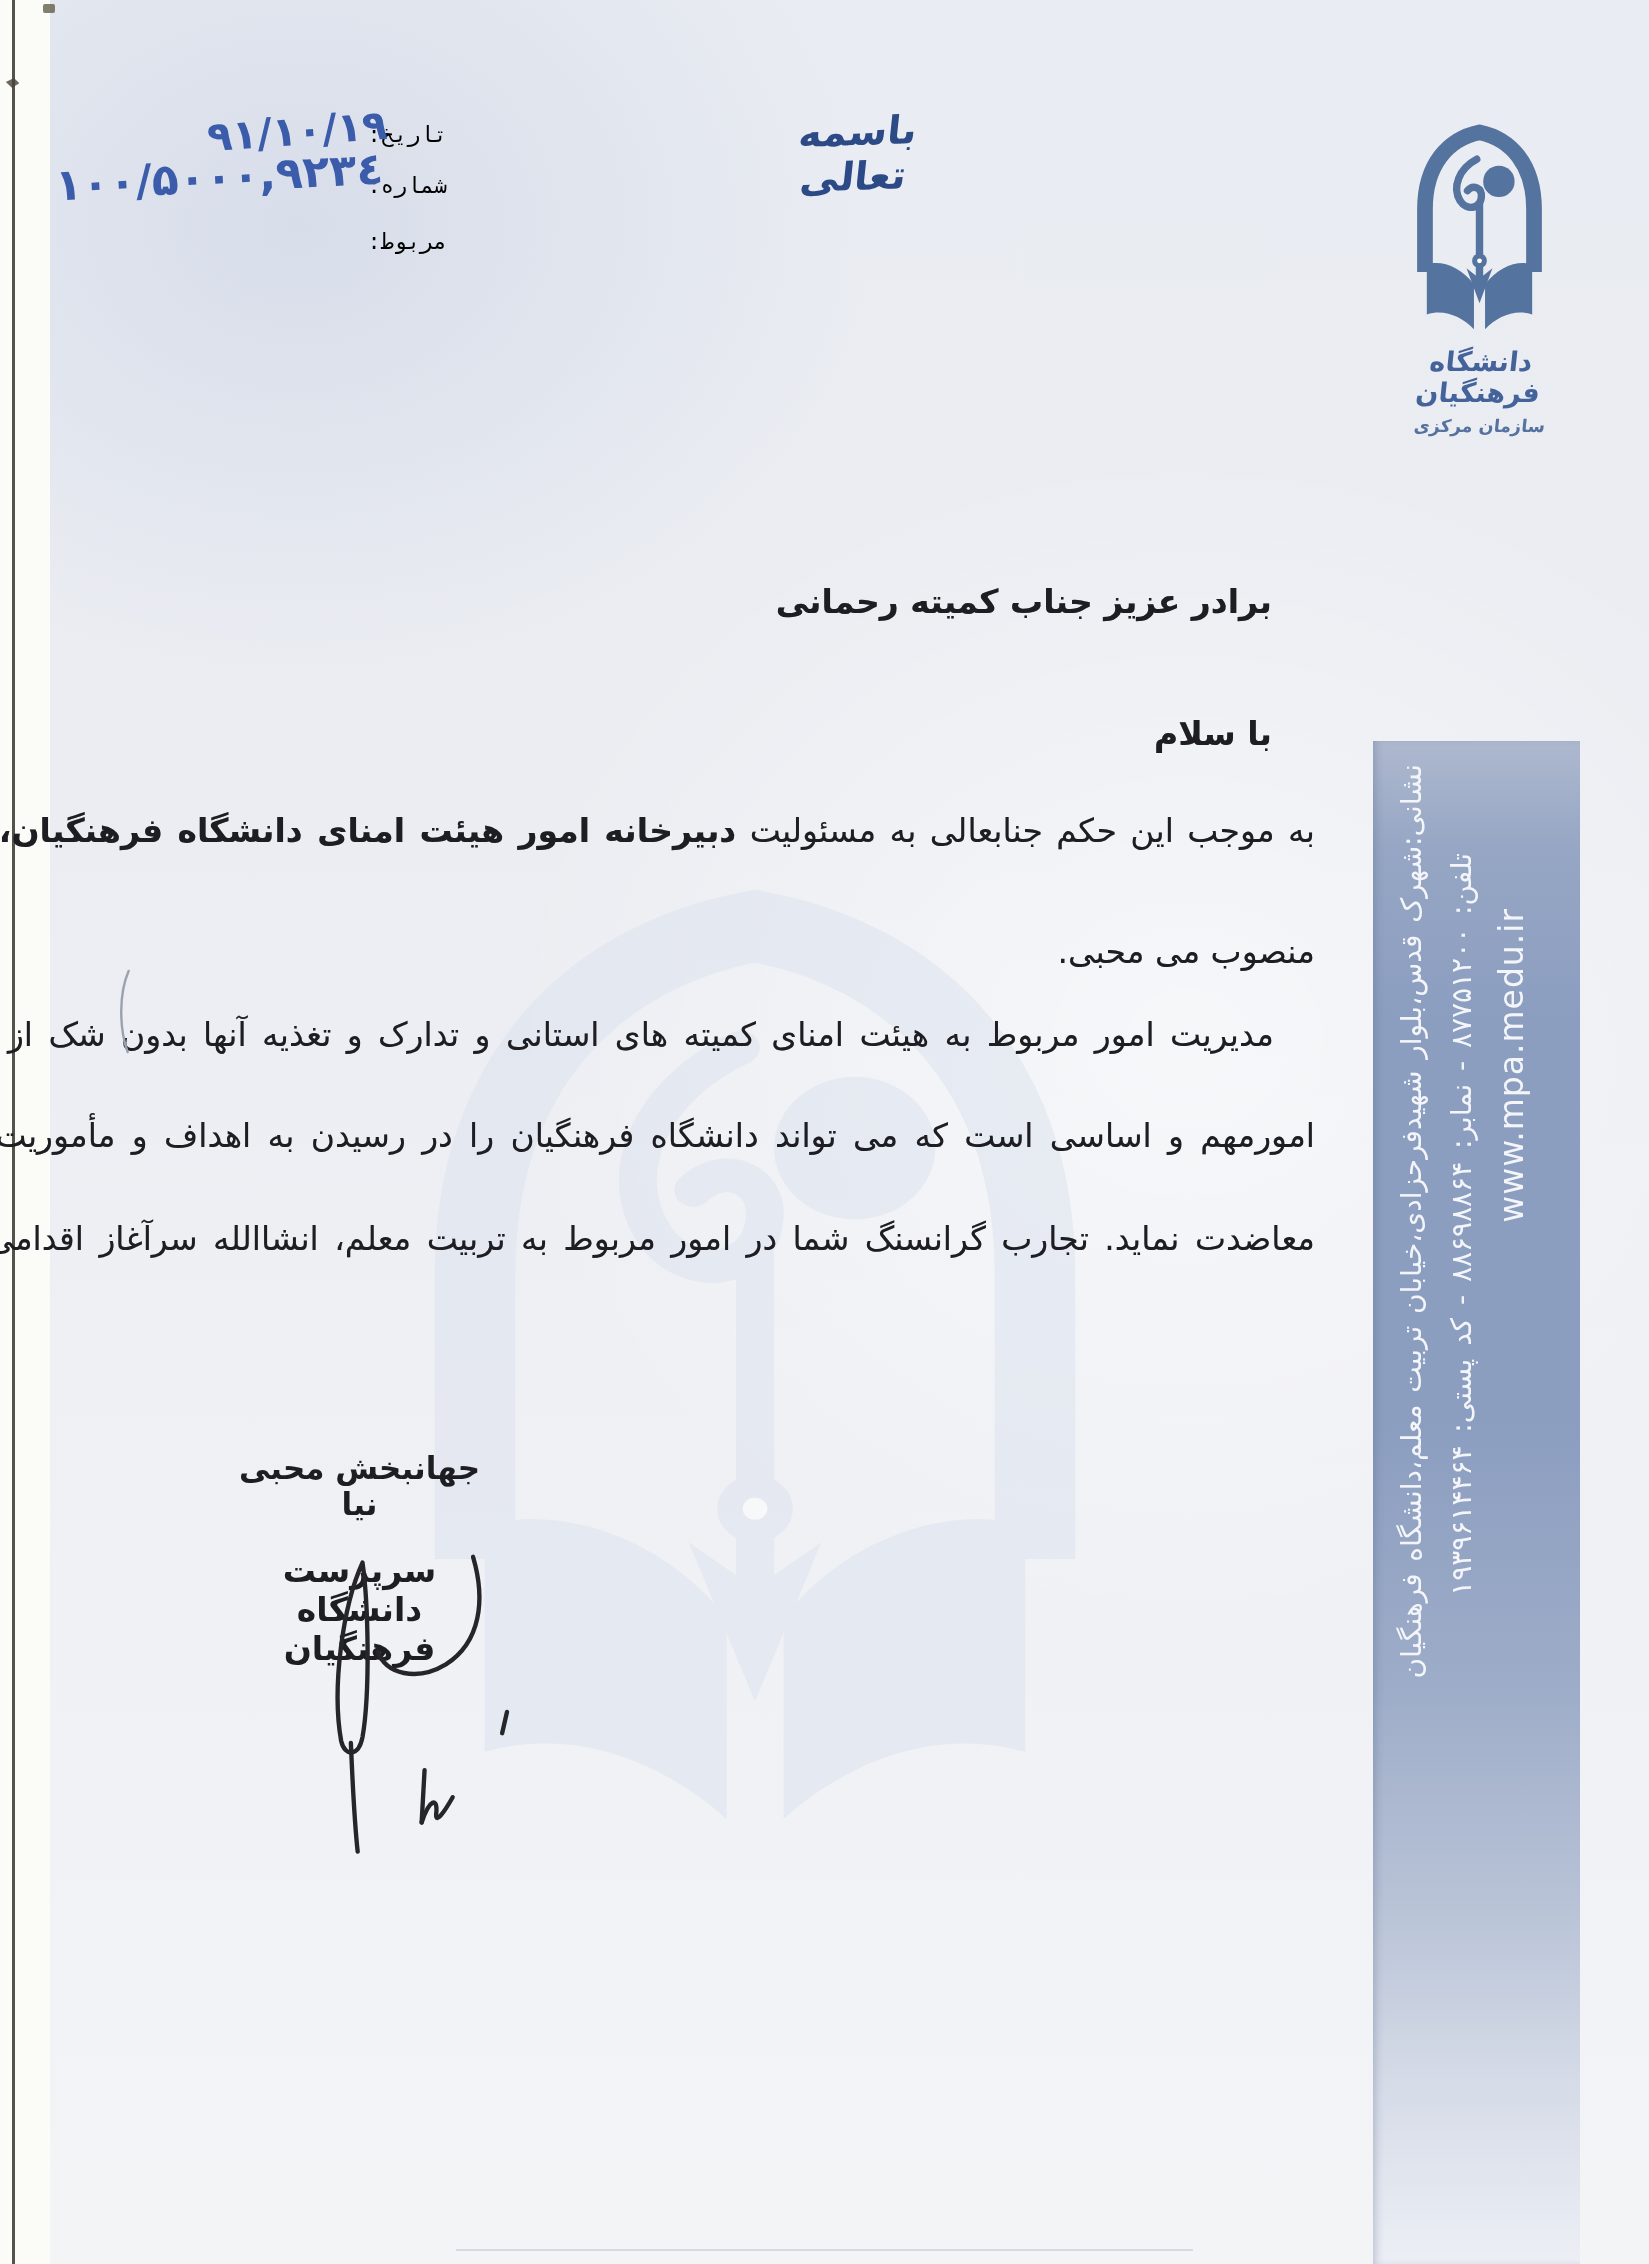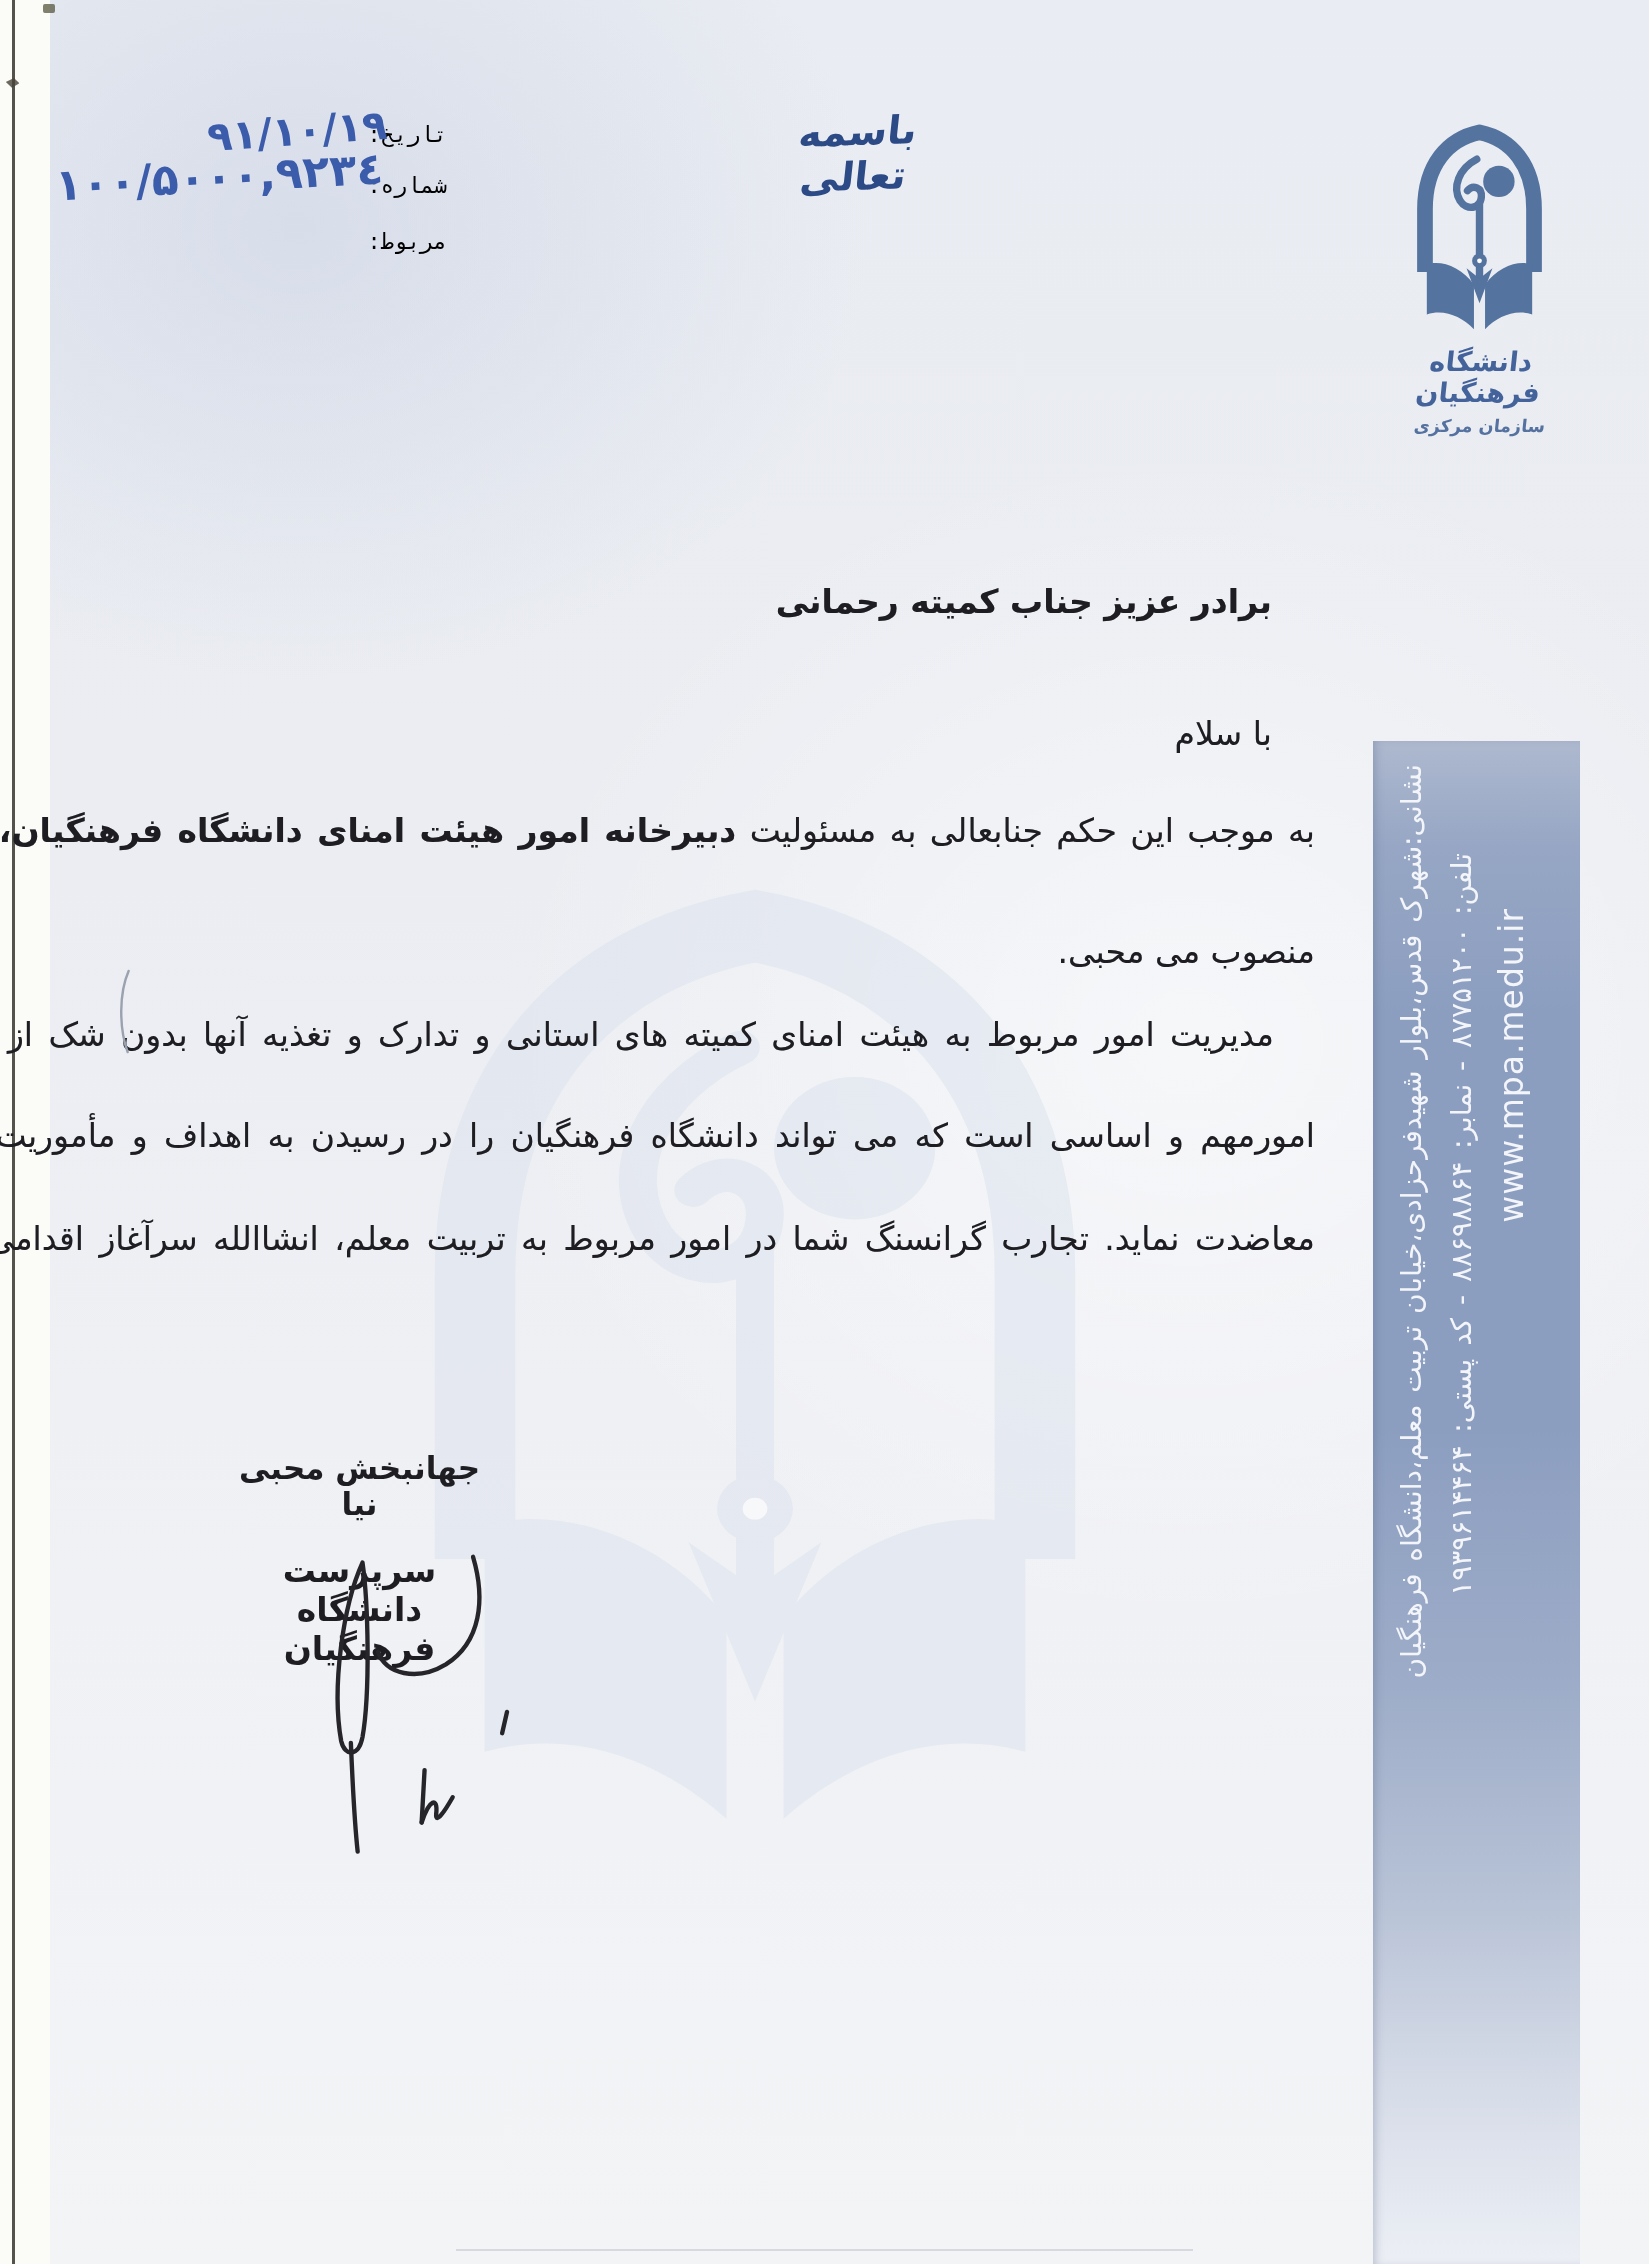--- a/index.html
+++ b/index.html
@@ -35,21 +35,21 @@
     transform:skewX(-6deg);}
 
   
   .watermark{position:absolute;left:328px;top:838px;opacity:.55;z-index:0;}
 
   
   .bline{position:absolute;font-size:33px;color:#1d1d22;direction:rtl;white-space:nowrap;z-index:2;
     text-shadow:0 0 0.5px rgba(20,20,30,.4);}
   .bold{font-weight:bold;}
   .sal{right:378px;top:582px;font-weight:bold;}
-  .greet{right:378px;top:714px;font-weight:normal;}
+  .greet{right:378px;top:714px;font-weight:bold;}
   .l1{right:335px;top:811px;word-spacing:2.9px;padding-left:20px;}
   .l2{right:335px;top:932px;}
   .l3{right:376px;top:1015px;word-spacing:4.9px;}
   .l4{right:335px;top:1116px;word-spacing:5.8px;}
   .l5{right:335px;top:1219px;word-spacing:4.9px;}
   .l6{right:335px;top:1324px;word-spacing:1.9px;}
 
   .pen-mark{position:absolute;left:116px;top:968px;z-index:2;}
 
   

